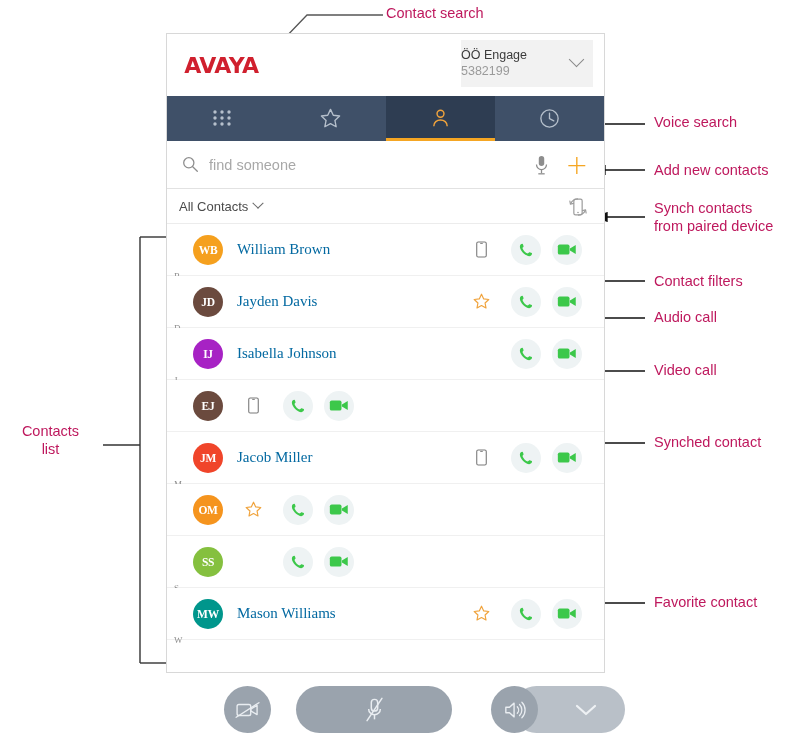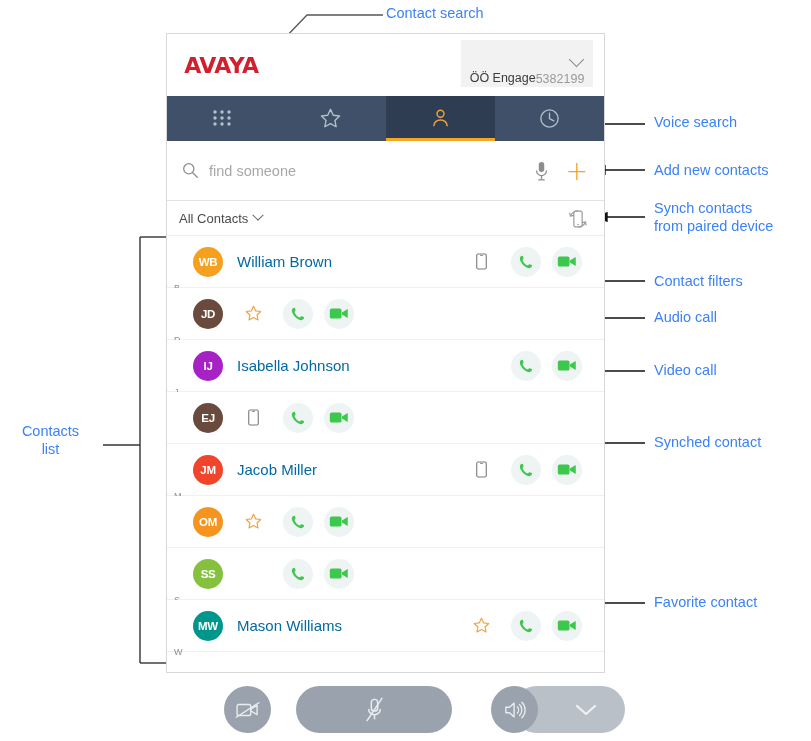--- a/index.html
+++ b/index.html
@@ -35,22 +35,22 @@
     color: #d0202e;
     font-family: "DejaVu Sans", sans-serif;
     transform: scaleX(1.05);
   }
   .account-box {
     position: absolute;
     right: 11px; top: 6px;
     width: 132px; height: 47px;
     background: #f2f2f2;
     display: flex;
-    flex-direction: row;
-    align-items: flex-end;
+    flex-direction: column;
+    align-items: flex-start;
     justify-content: center;
   }
   .account-line1 {
     font-size: 12.5px;
     color: #3b3b3b;
     line-height: 1.25;
   }
   .account-line2 {
     font-size: 12.5px;
     color: #9a9a9a;
@@ -84,21 +84,21 @@
     position: absolute;
     left: 0; right: 0; bottom: 0;
     height: 3px;
     background: #f5a623;
   }
   .tab svg { display: block; }
 
   
   .searchrow {
     position: relative;
-    height: 60px;
+    height: 48px;
     background: #ffffff;
     border-bottom: 1px solid #e2e2e2;
     display: flex;
     align-items: center;
   }
   .search-ico { margin-left: 15px; margin-right: 10px; display: block; }
   .search-input {
     flex: 1;
     border: none;
     outline: none;
@@ -138,21 +138,21 @@
     border-right: 1.4px solid #6a6a6a;
     border-bottom: 1.4px solid #6a6a6a;
     transform: rotate(45deg) translate(-2px,-2px);
   }
   .sync-btn {
     position: absolute;
     right: 14px; top: 6px;
   }
 
   
-  .list { position: relative; }
+  .list { position: relative; font-family: Liberation Serif, serif; }
   .contact-row {
     position: relative;
     display: flex;
     align-items: center;
     height: 52px;
     border-bottom: 1px solid #f0f0f0;
     background: #fff;
   }
   .section-letter {
     position: absolute;
@@ -243,21 +243,21 @@
     border-radius: 50%;
     background: #9aa3ad;
     display: flex; align-items: center; justify-content: center;
     z-index: 2;
   }
 
   
   .anno {
     position: absolute;
     font-size: 14.5px;
-    color: #3b82f6;
+    color: #be185d;
     white-space: pre-line;
     line-height: 1.25;
   }
   .anno-svg {
     position: absolute;
     left: 0; top: 0;
     width: 811px; height: 741px;
     pointer-events: none;
   }
 </style>
@@ -407,20 +407,21 @@
               <svg width="20" height="15" viewBox="0 0 24 17">
                 <rect x="1" y="2.5" width="14" height="12" rx="2.2" fill="#3cc84a"></rect>
                 <path d="M15.5 7.2l7-4.2v11l-7-4.2z" fill="#3cc84a"></path>
               </svg>
             </div>
           </div>
         </div>
         <div class="contact-row">
           <div class="section-letter">D</div>
           <div class="avatar" style="background:#6b4a3e">JD</div>
+          <div class="cname">Jayden Davis</div>
           <div class="badge-slot">
             <svg class="star-ico" width="19" height="19" viewBox="0 0 24 24">
               <path d="M12 2.8l2.8 5.9 6.4.8-4.7 4.4 1.2 6.3L12 17.1 6.3 20.2l1.2-6.3L2.8 9.5l6.4-.8z" fill="none" stroke="#f0a33c" stroke-width="1.5" stroke-linejoin="round"></path>
             </svg>
           </div>
           <div class="actions">
             <div class="act">
               <svg width="18" height="18" viewBox="0 0 22 22">
                 <path d="M6.5 3.5c.8 0 1.3 2 1.5 3 .1.7-.9 1.3-1.2 1.9-.3.6 1 2.9 2.4 4.3 1.4 1.4 3.7 2.7 4.3 2.4.6-.3 1.2-1.3 1.9-1.2 1 .2 3 .7 3 1.5 0 1.6-1.6 3.1-3.4 3.1C10.5 18.5 3.5 11.5 3.5 6.9c0-1.8 1.4-3.4 3-3.4z" fill="#3cc84a"></path>
               </svg>

